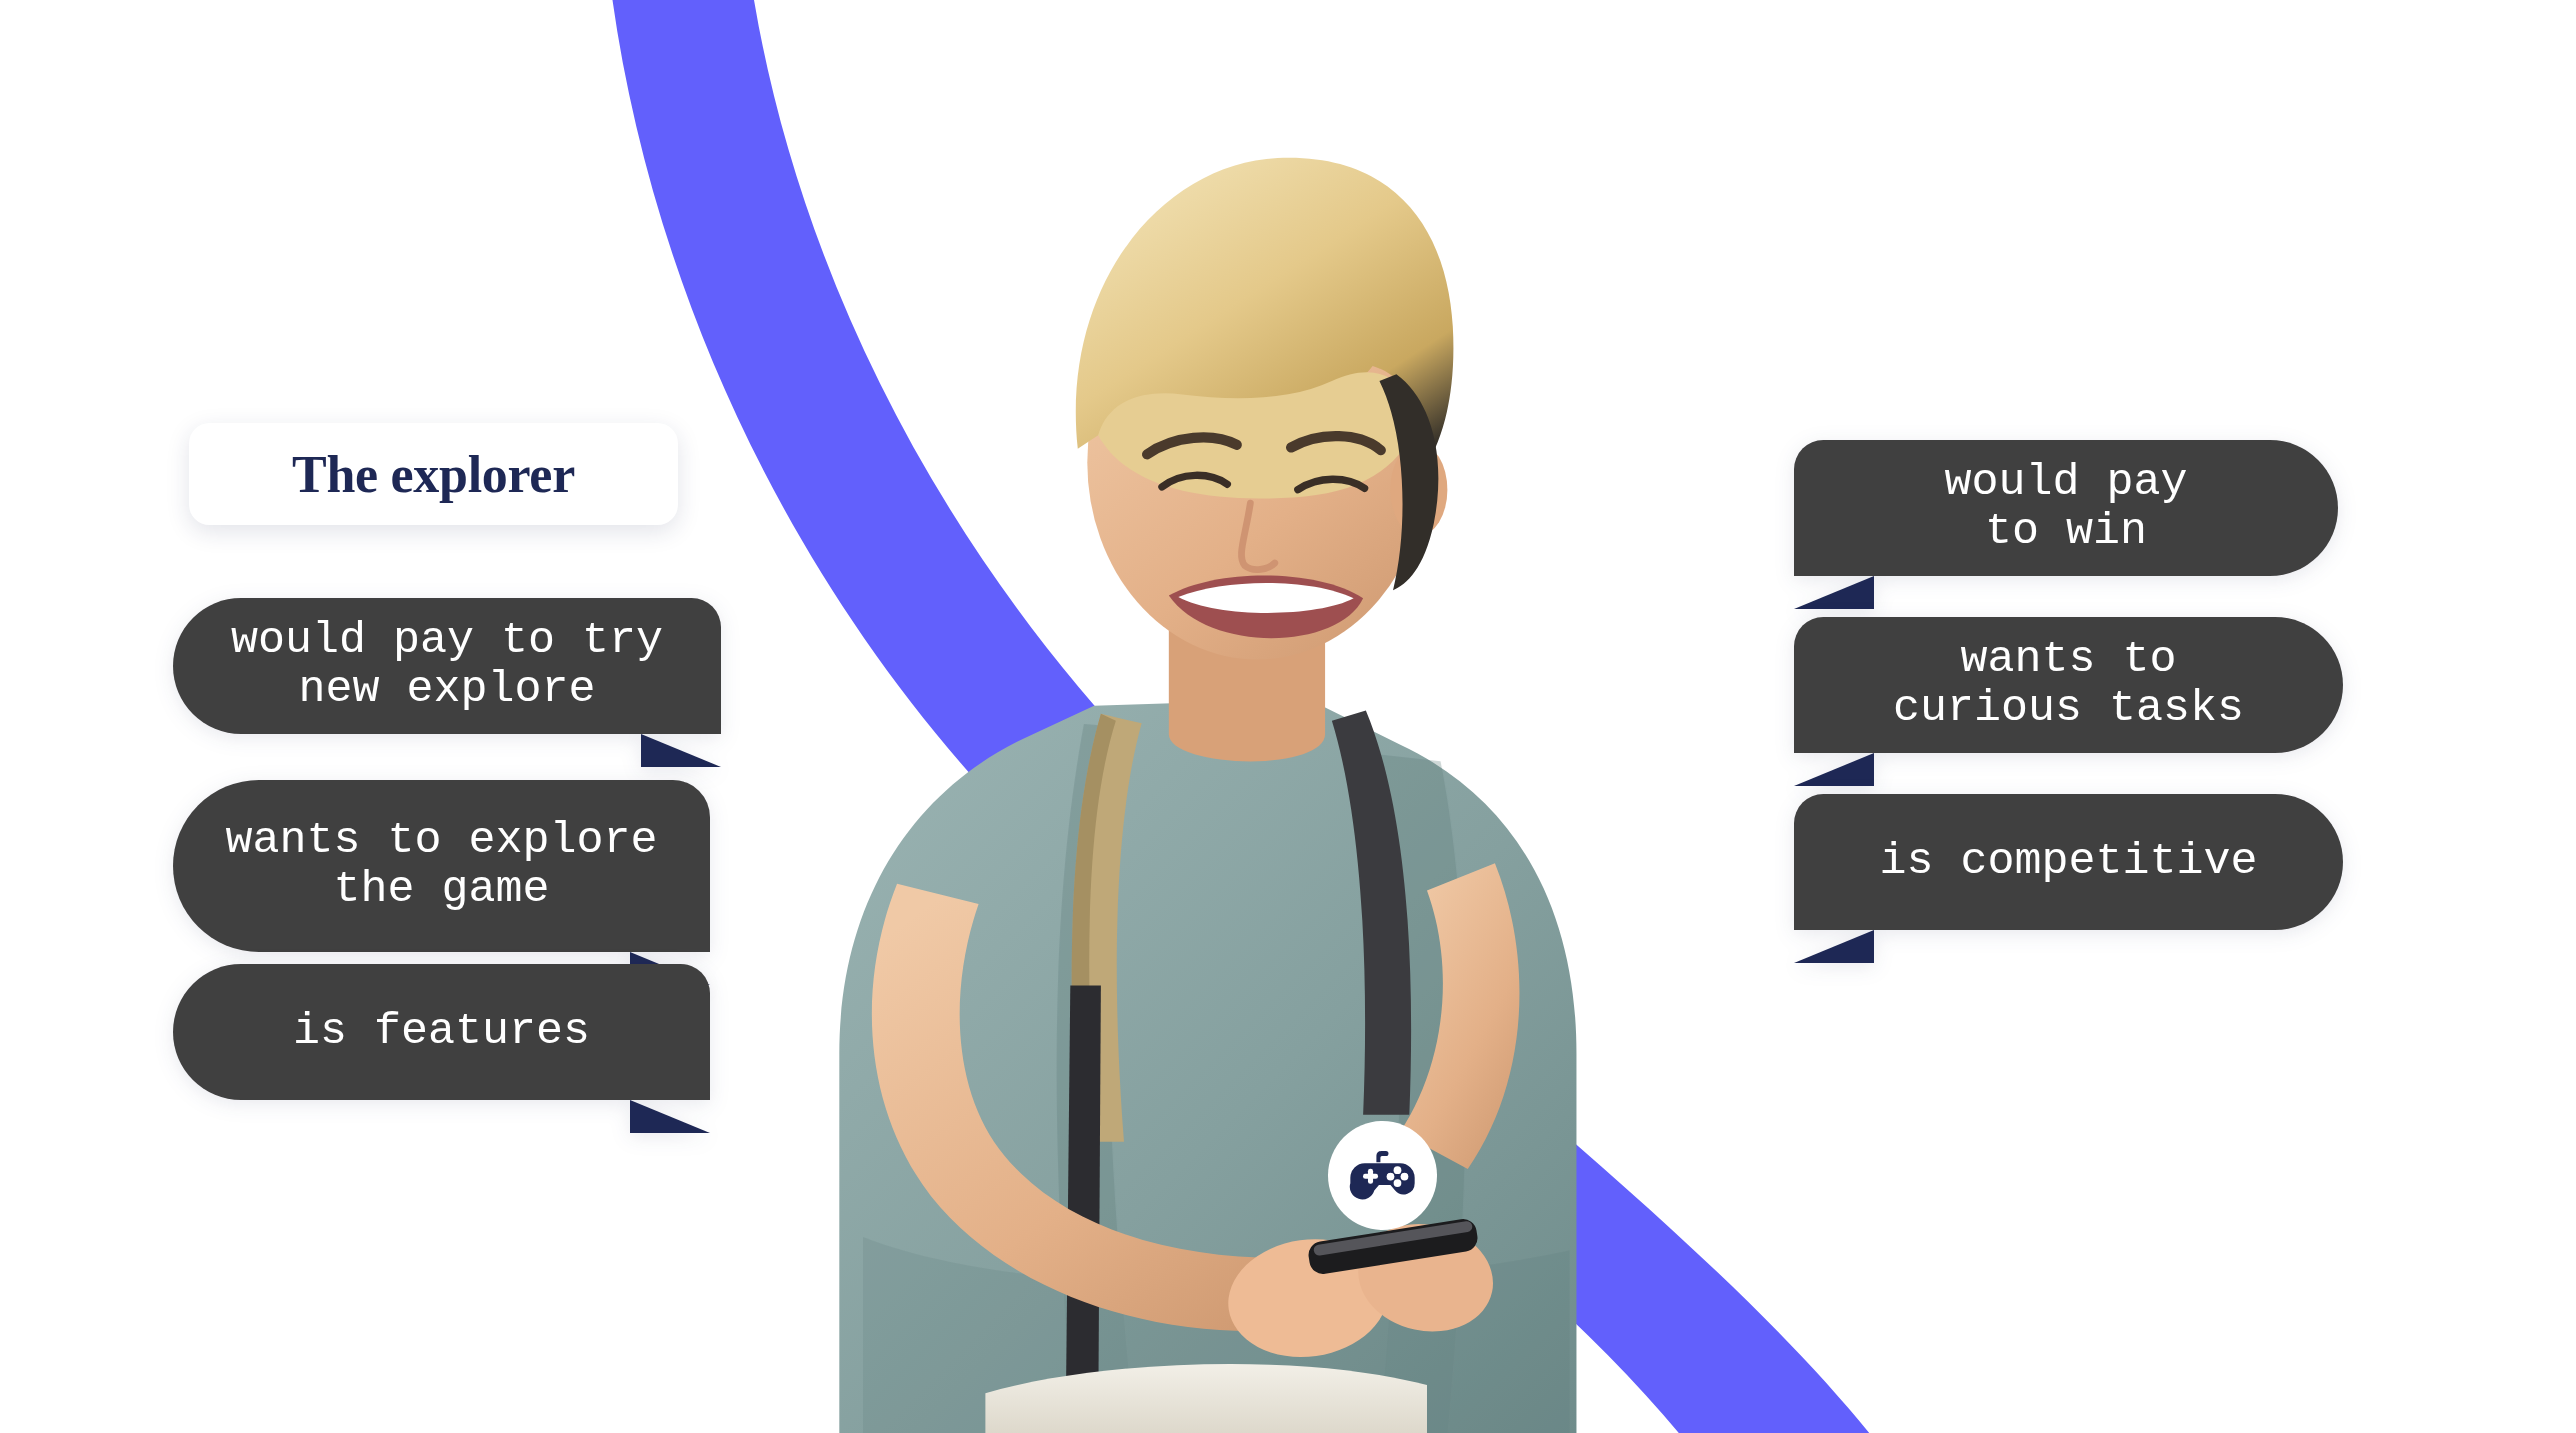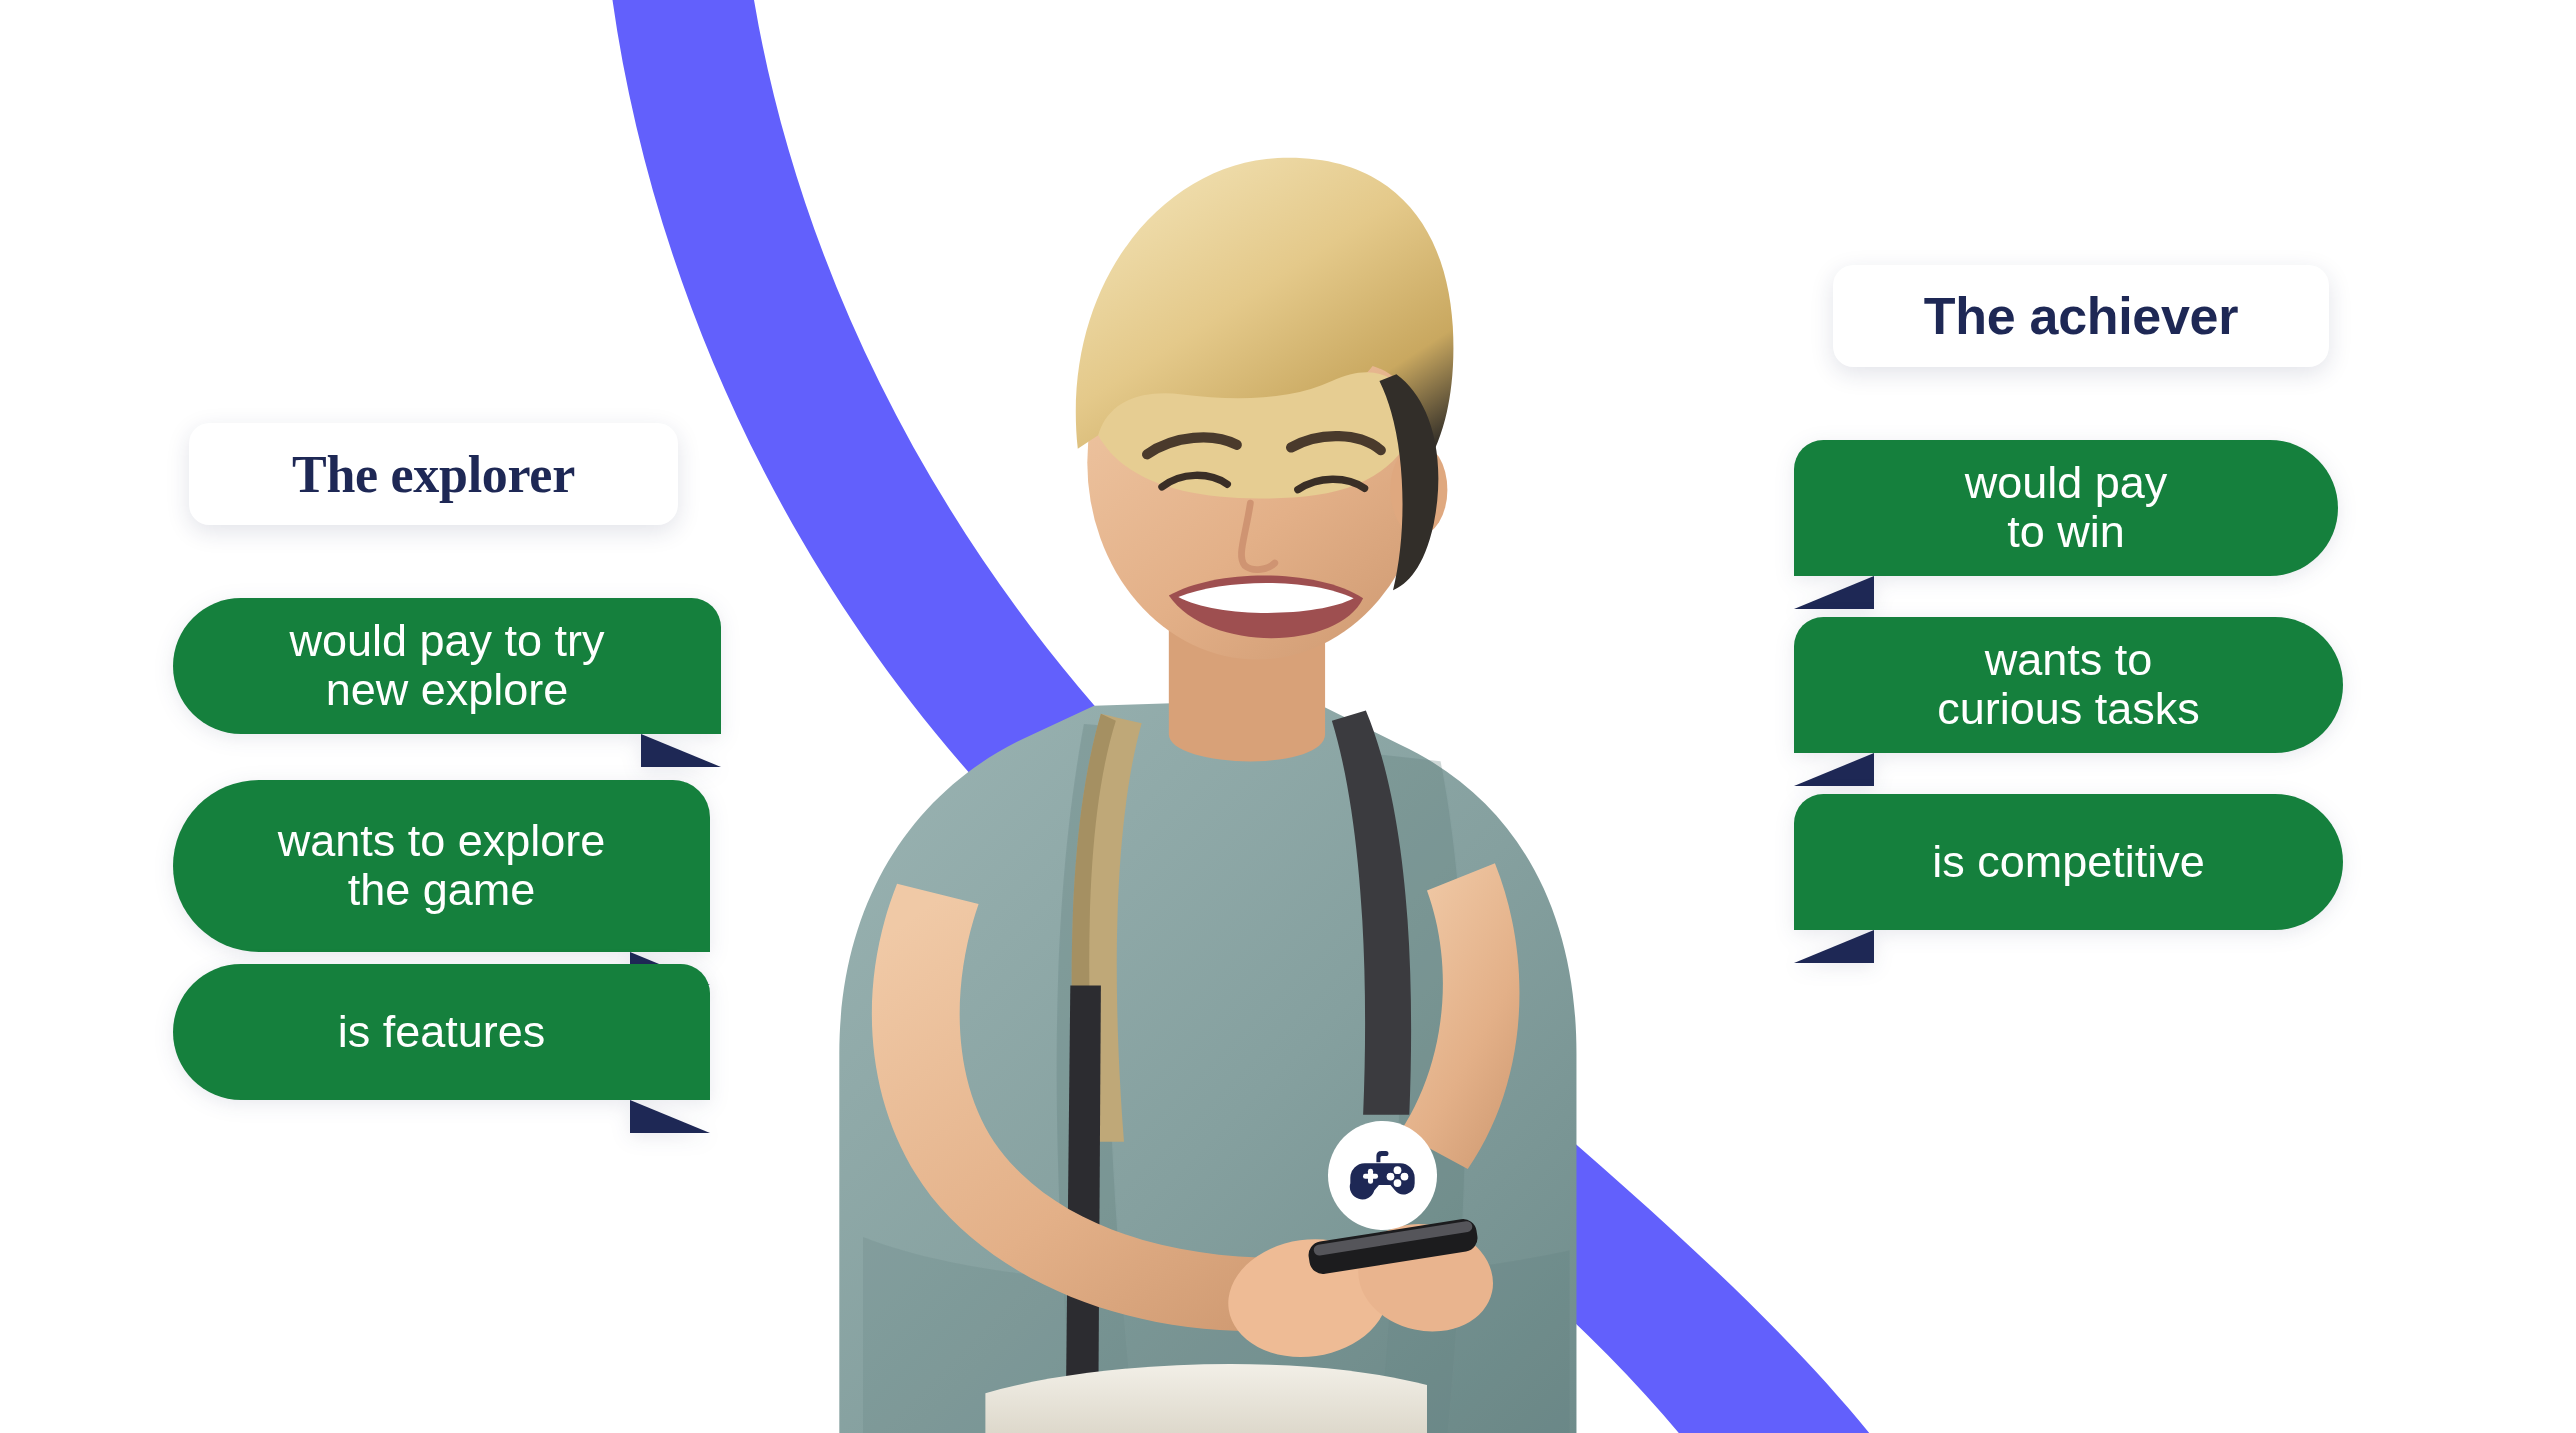--- a/index.html
+++ b/index.html
@@ -47,29 +47,30 @@
     display: flex;
     align-items: center;
     justify-content: center;
     color: #1e2855;
     font-weight: 700;
     letter-spacing: -0.3px;
   }
 
   .bubble {
     position: absolute;
-    background: #15803d;
+    background: #404040;
     color: #ffffff;
     display: flex;
     align-items: center;
     justify-content: center;
     text-align: center;
     font-weight: 500;
     line-height: 1.08;
     filter: drop-shadow(0 4.1px 9.5px rgba(30,40,85,0.10));
+    font-family: Liberation Mono, monospace;
   }
   .bubble .btxt { display: block; white-space: pre-line; padding: 0 17.7px; }
 
   
   .bubble.left {
     border-radius: 88px 38px 0px 88px;
   }
   .bubble.left::after {
     content: "";
     position: absolute;
@@ -225,23 +226,20 @@
 
   <div class="bubble left" style="left:173px; top:780px; width:537px; height:172px; font-size:45px;">
     <span class="btxt">wants to explore
 the game</span>
   </div>
 
   <div class="bubble left" style="left:173px; top:964px; width:537px; height:136px; font-size:45px;">
     <span class="btxt">is features</span>
   </div>
 
-  <div class="title-card" style="left:1833px; top:265px; width:496px; height:102px; font-size:52px;">
-    <span>The achiever</span>
-  </div>
 
   <div class="bubble right" style="left:1794px; top:440px; width:544px; height:136px; font-size:45px;">
     <span class="btxt">would pay
 to win</span>
   </div>
 
   <div class="bubble right" style="left:1794px; top:617px; width:549px; height:136px; font-size:45px;">
     <span class="btxt">wants to
 curious tasks</span>
   </div>

